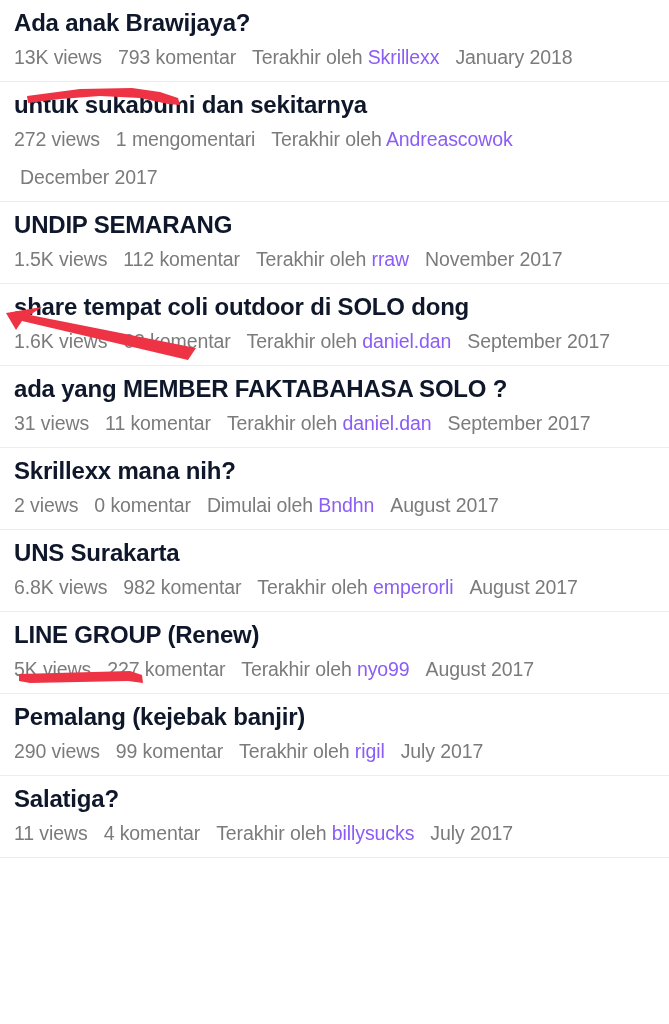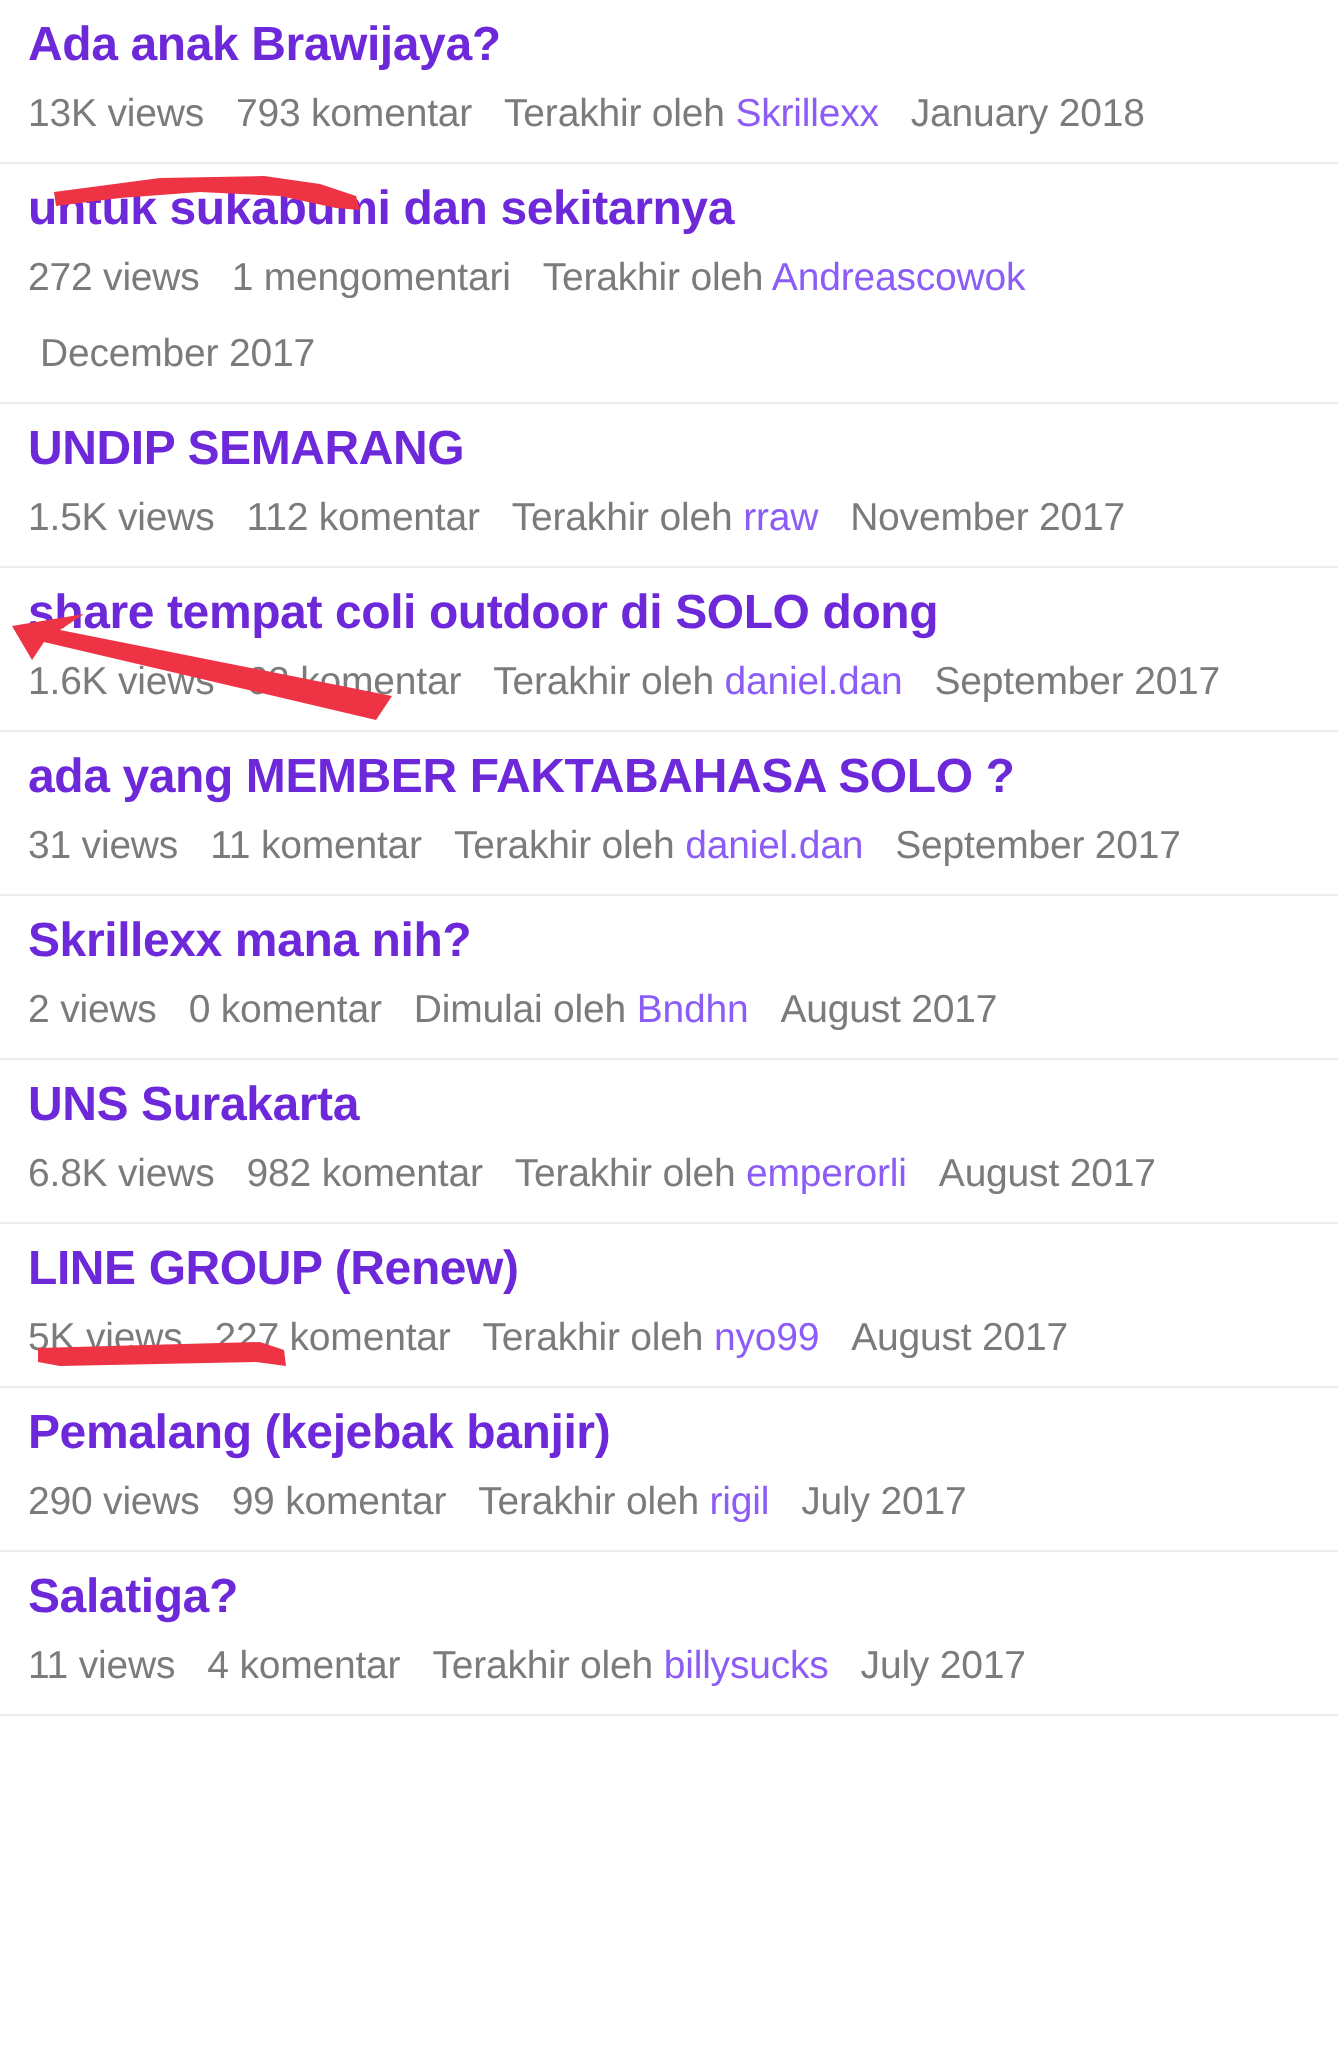--- a/index.html
+++ b/index.html
@@ -25,21 +25,21 @@
     padding: 0 14px 0 14px;
     box-sizing: border-box;
     border-bottom: 1px solid #eceded;
     background: #ffffff;
   }
   .thread-row:last-child {
     border-bottom: 1px solid #eceded;
   }
 
   .thread-title {
-    color: #6d28d9;
+    color: #0f172a;
     font-size: 24px;
     font-weight: bold;
     line-height: 30px;
     letter-spacing: -0.2px;
     margin: 0;
     padding-top: 8px;
     padding-bottom: 4px;
     white-space: nowrap;
   }
 

